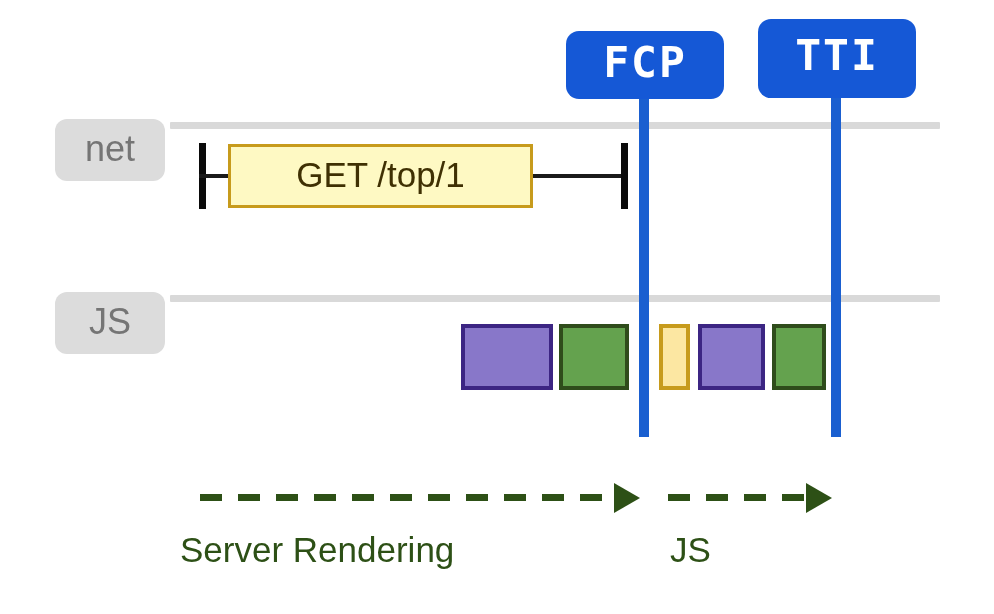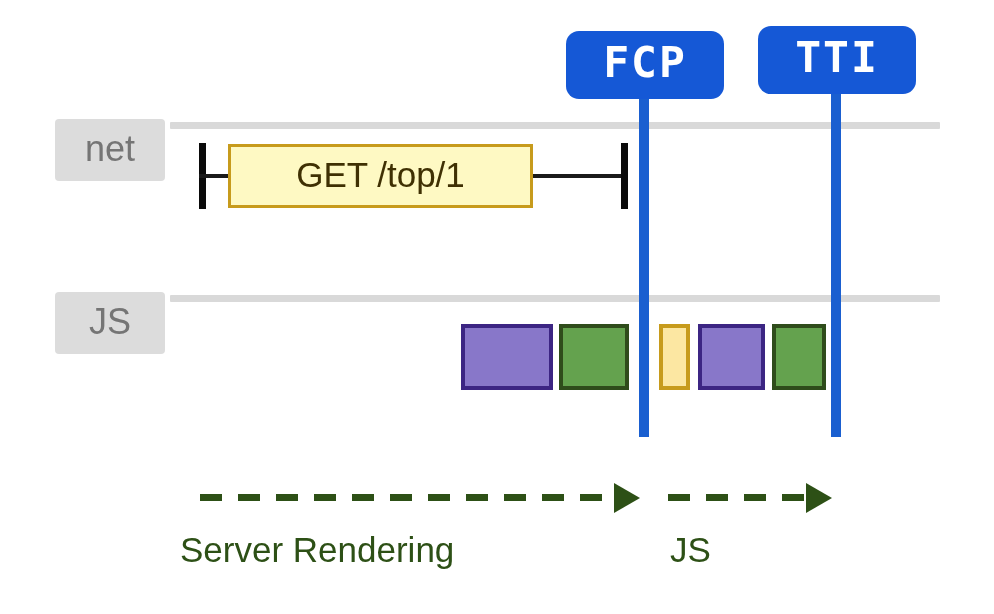--- a/index.html
+++ b/index.html
@@ -25,21 +25,21 @@
     position: absolute;
     height: 7px;
     background: #d9d9d9;
     border-radius: 1px;
   }
 
   
   .lane-chip {
     position: absolute;
     background: #dcdcdc;
-    border-radius: 4px;
+    border-radius: 12px;
     display: flex;
     align-items: center;
     justify-content: center;
     color: #757575;
     font-size: 36px;
     font-family: "Liberation Sans", sans-serif;
     letter-spacing: 0px;
     line-height: 1;
     padding-bottom: 3px;
     box-sizing: border-box;
@@ -184,21 +184,21 @@
 
   <div>
     <div class="marker-line" style="left: 639px; top: 90px; height: 347px;"></div>
     <div class="marker-badge" style="left: 566px; top: 31px; width: 158px; height: 68px; background: rgb(21, 88, 214);">
       <span>FCP</span>
     </div>
   </div>
 
   <div>
     <div class="marker-line" style="left: 831px; top: 90px; height: 347px;"></div>
-    <div class="marker-badge" style="left: 758px; top: 26px; width: 158px; height: 68px; background: rgb(21, 88, 214);">
+    <div class="marker-badge" style="left: 758px; top: 19px; width: 158px; height: 79px; background: rgb(21, 88, 214);">
       <span>TTI</span>
     </div>
   </div>
 
   <div>
     <div class="phase-arrow" style="left: 200px; top: 494px; width: 440px;">
       <div class="phase-dash" style="width: 416px;"></div>
       <div class="phase-head" style="left: 414px;"></div>
     </div>
     <div class="phase-caption" style="left: 180px; top: 532px; width: 480px; color: rgb(45, 80, 22);">Server Rendering</div>

